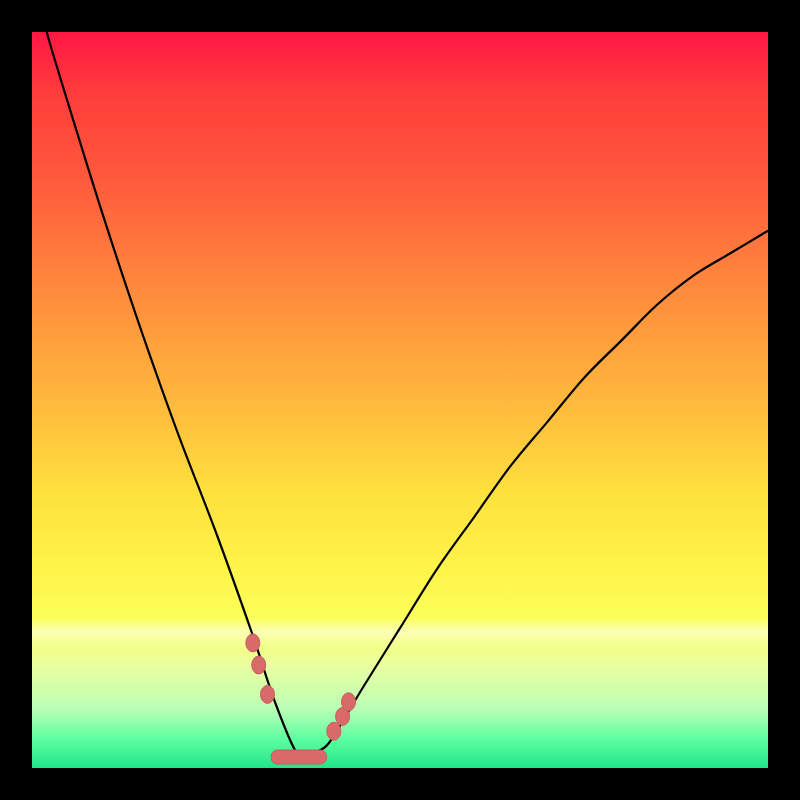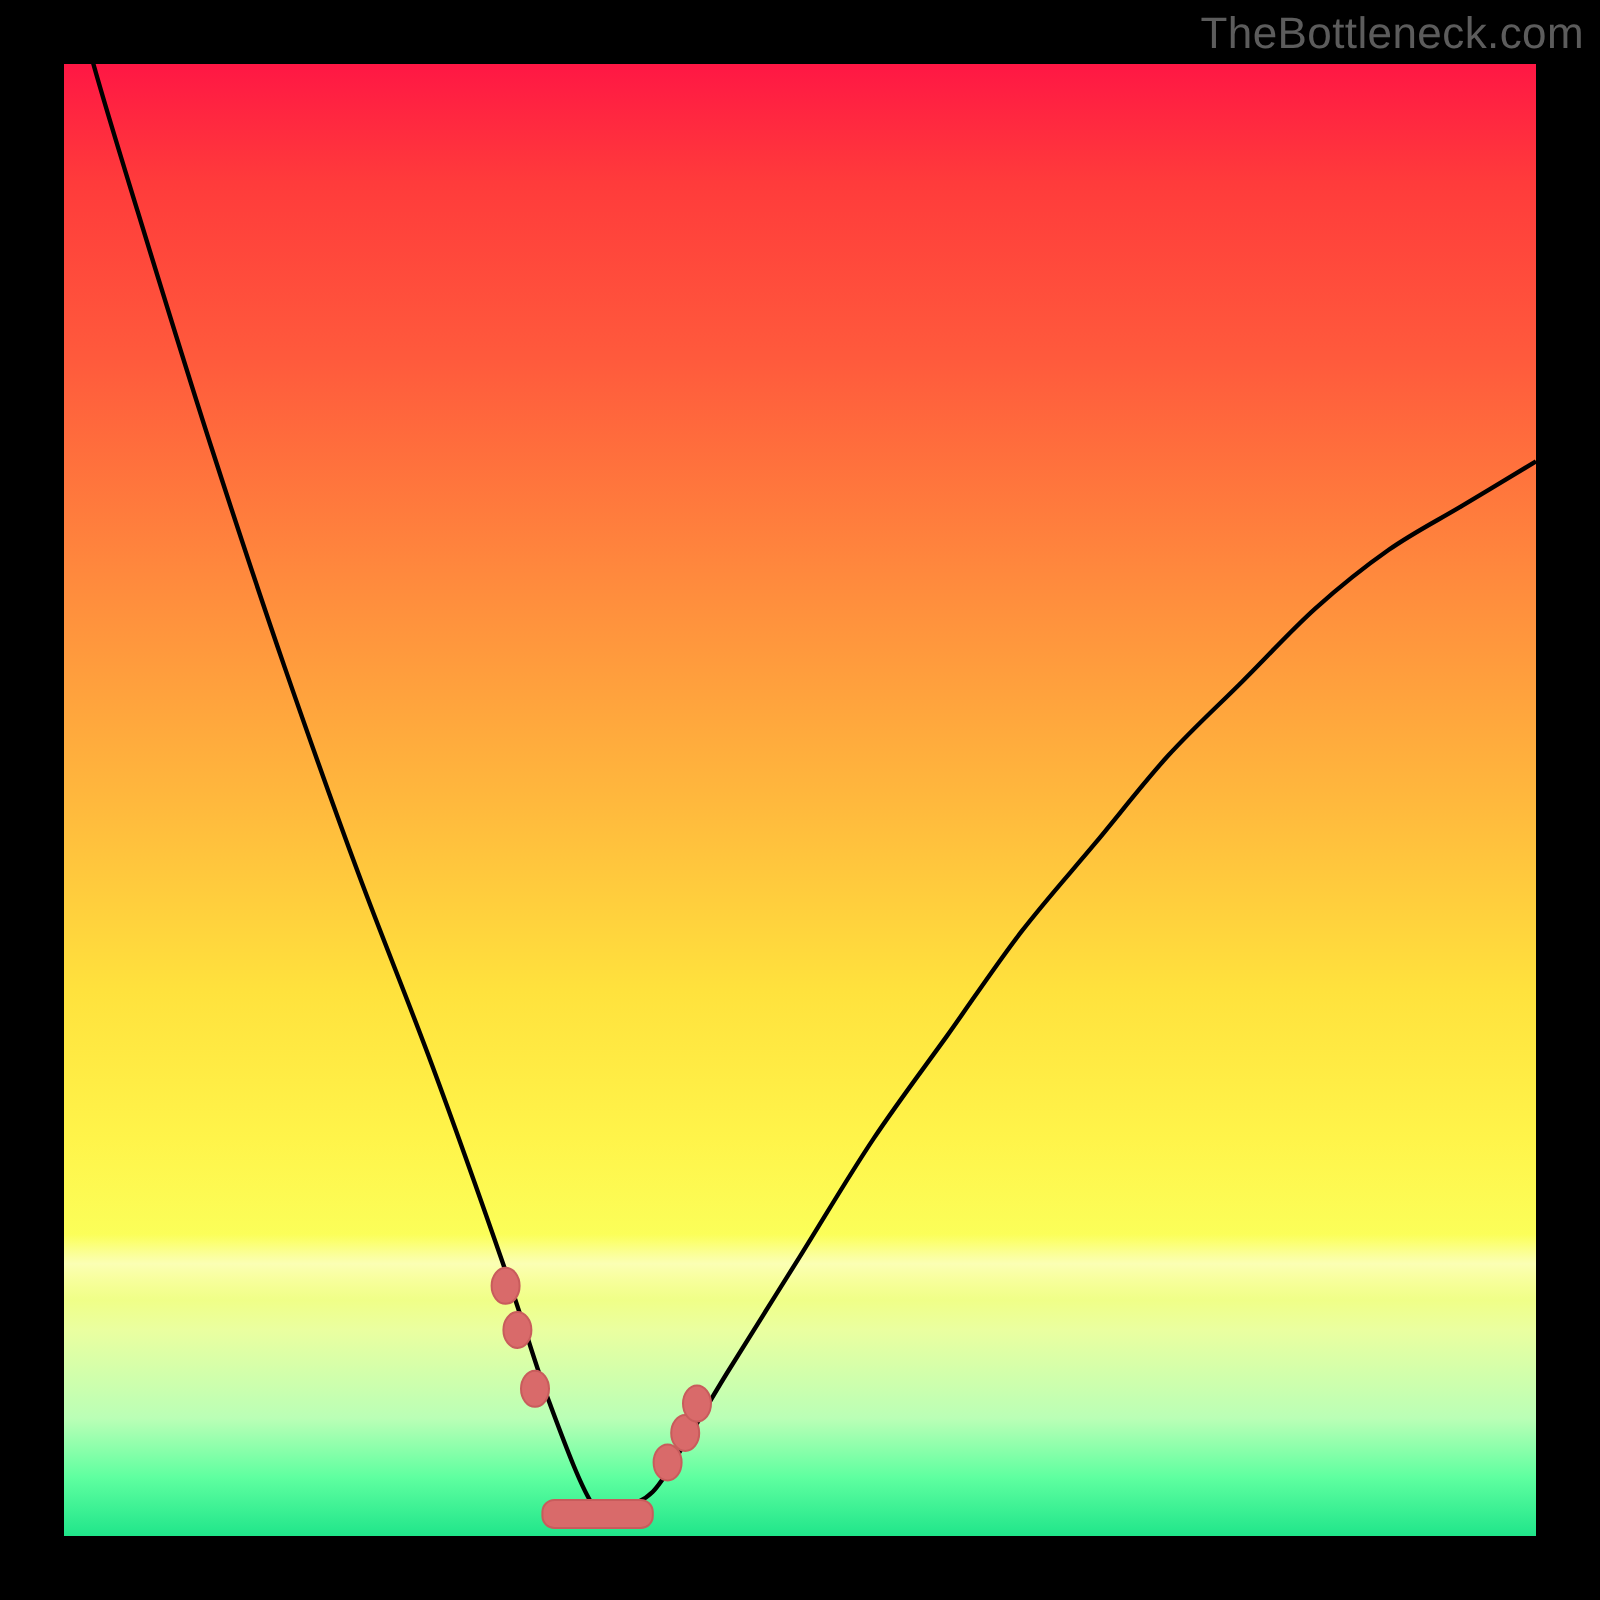--- a/index.html
+++ b/index.html
@@ -98,14 +98,13 @@
       <g id="markers-group">
           <ellipse class="marker" cx="220.8" cy="610.9" rx="7" ry="9"></ellipse>
           <ellipse class="marker" cx="226.7" cy="633.0" rx="7" ry="9"></ellipse>
           <ellipse class="marker" cx="235.5" cy="662.4" rx="7" ry="9"></ellipse>
           <ellipse class="marker" cx="301.8" cy="699.2" rx="7" ry="9"></ellipse>
           <ellipse class="marker" cx="310.6" cy="684.5" rx="7" ry="9"></ellipse>
           <ellipse class="marker" cx="316.5" cy="669.8" rx="7" ry="9"></ellipse>
         </g>
     </svg>
   </div>
-  <div class="watermark">TheBottleneck.com</div>
 </div>
 
 </body></html>

